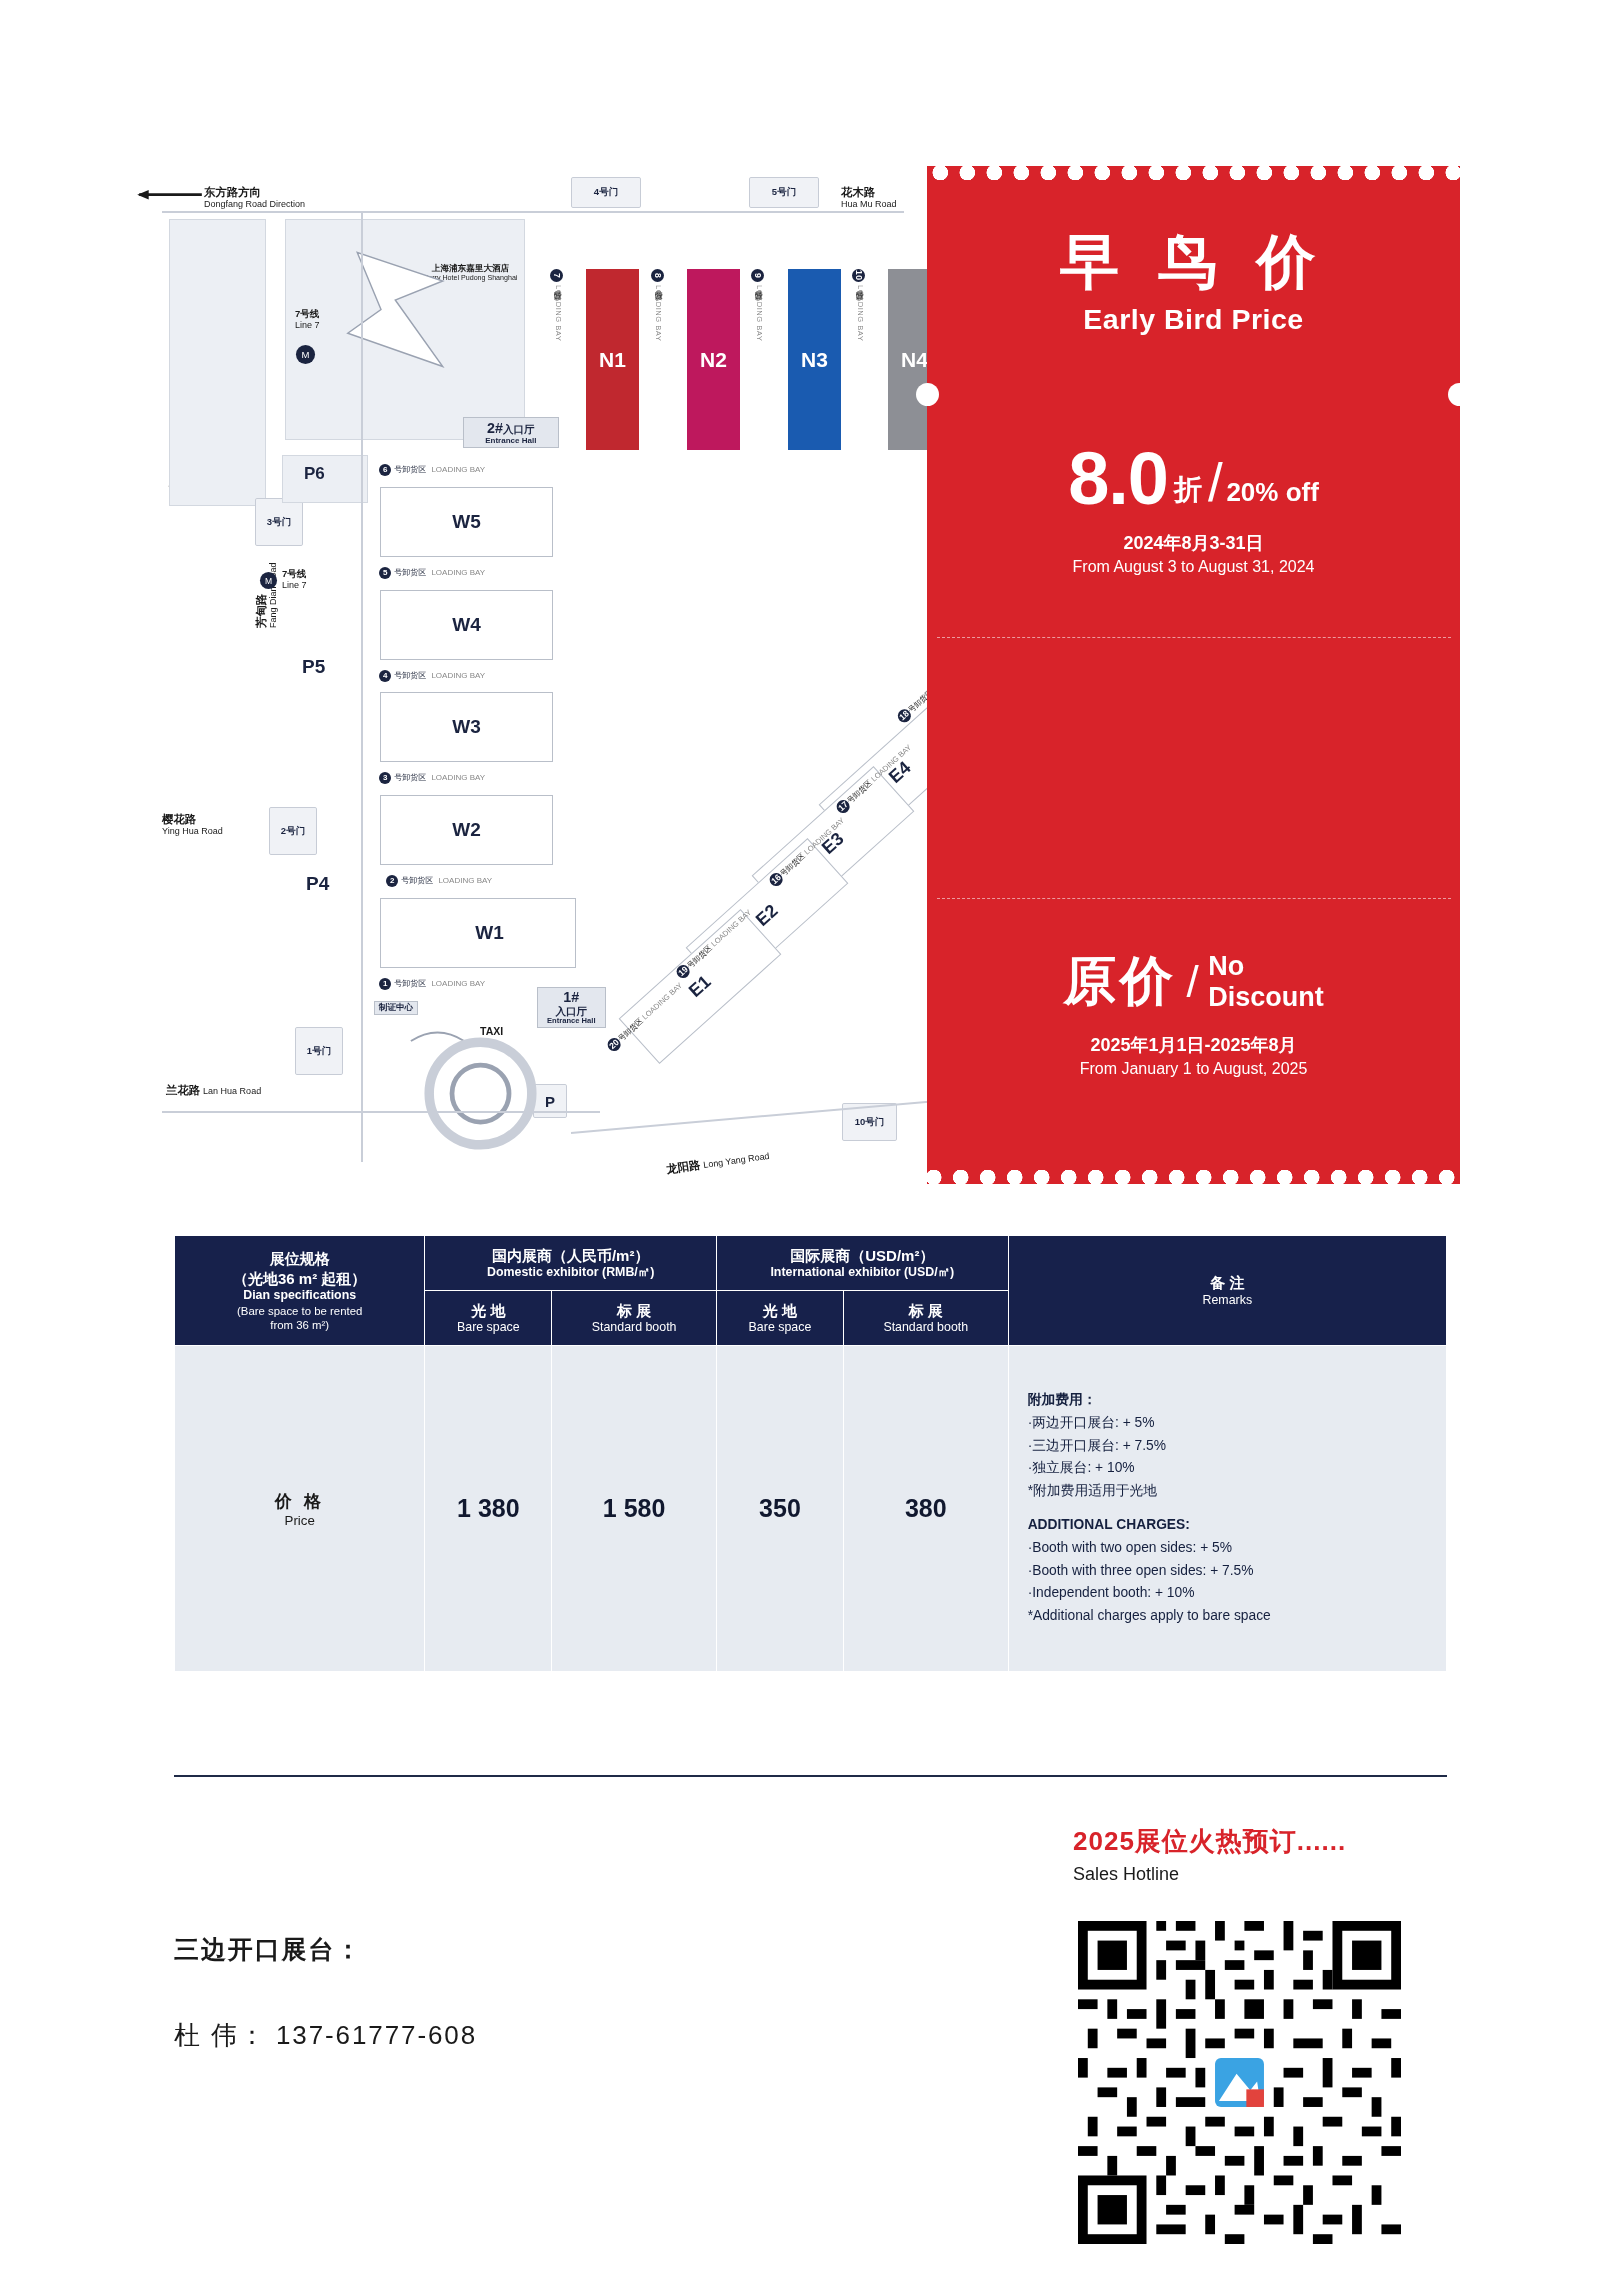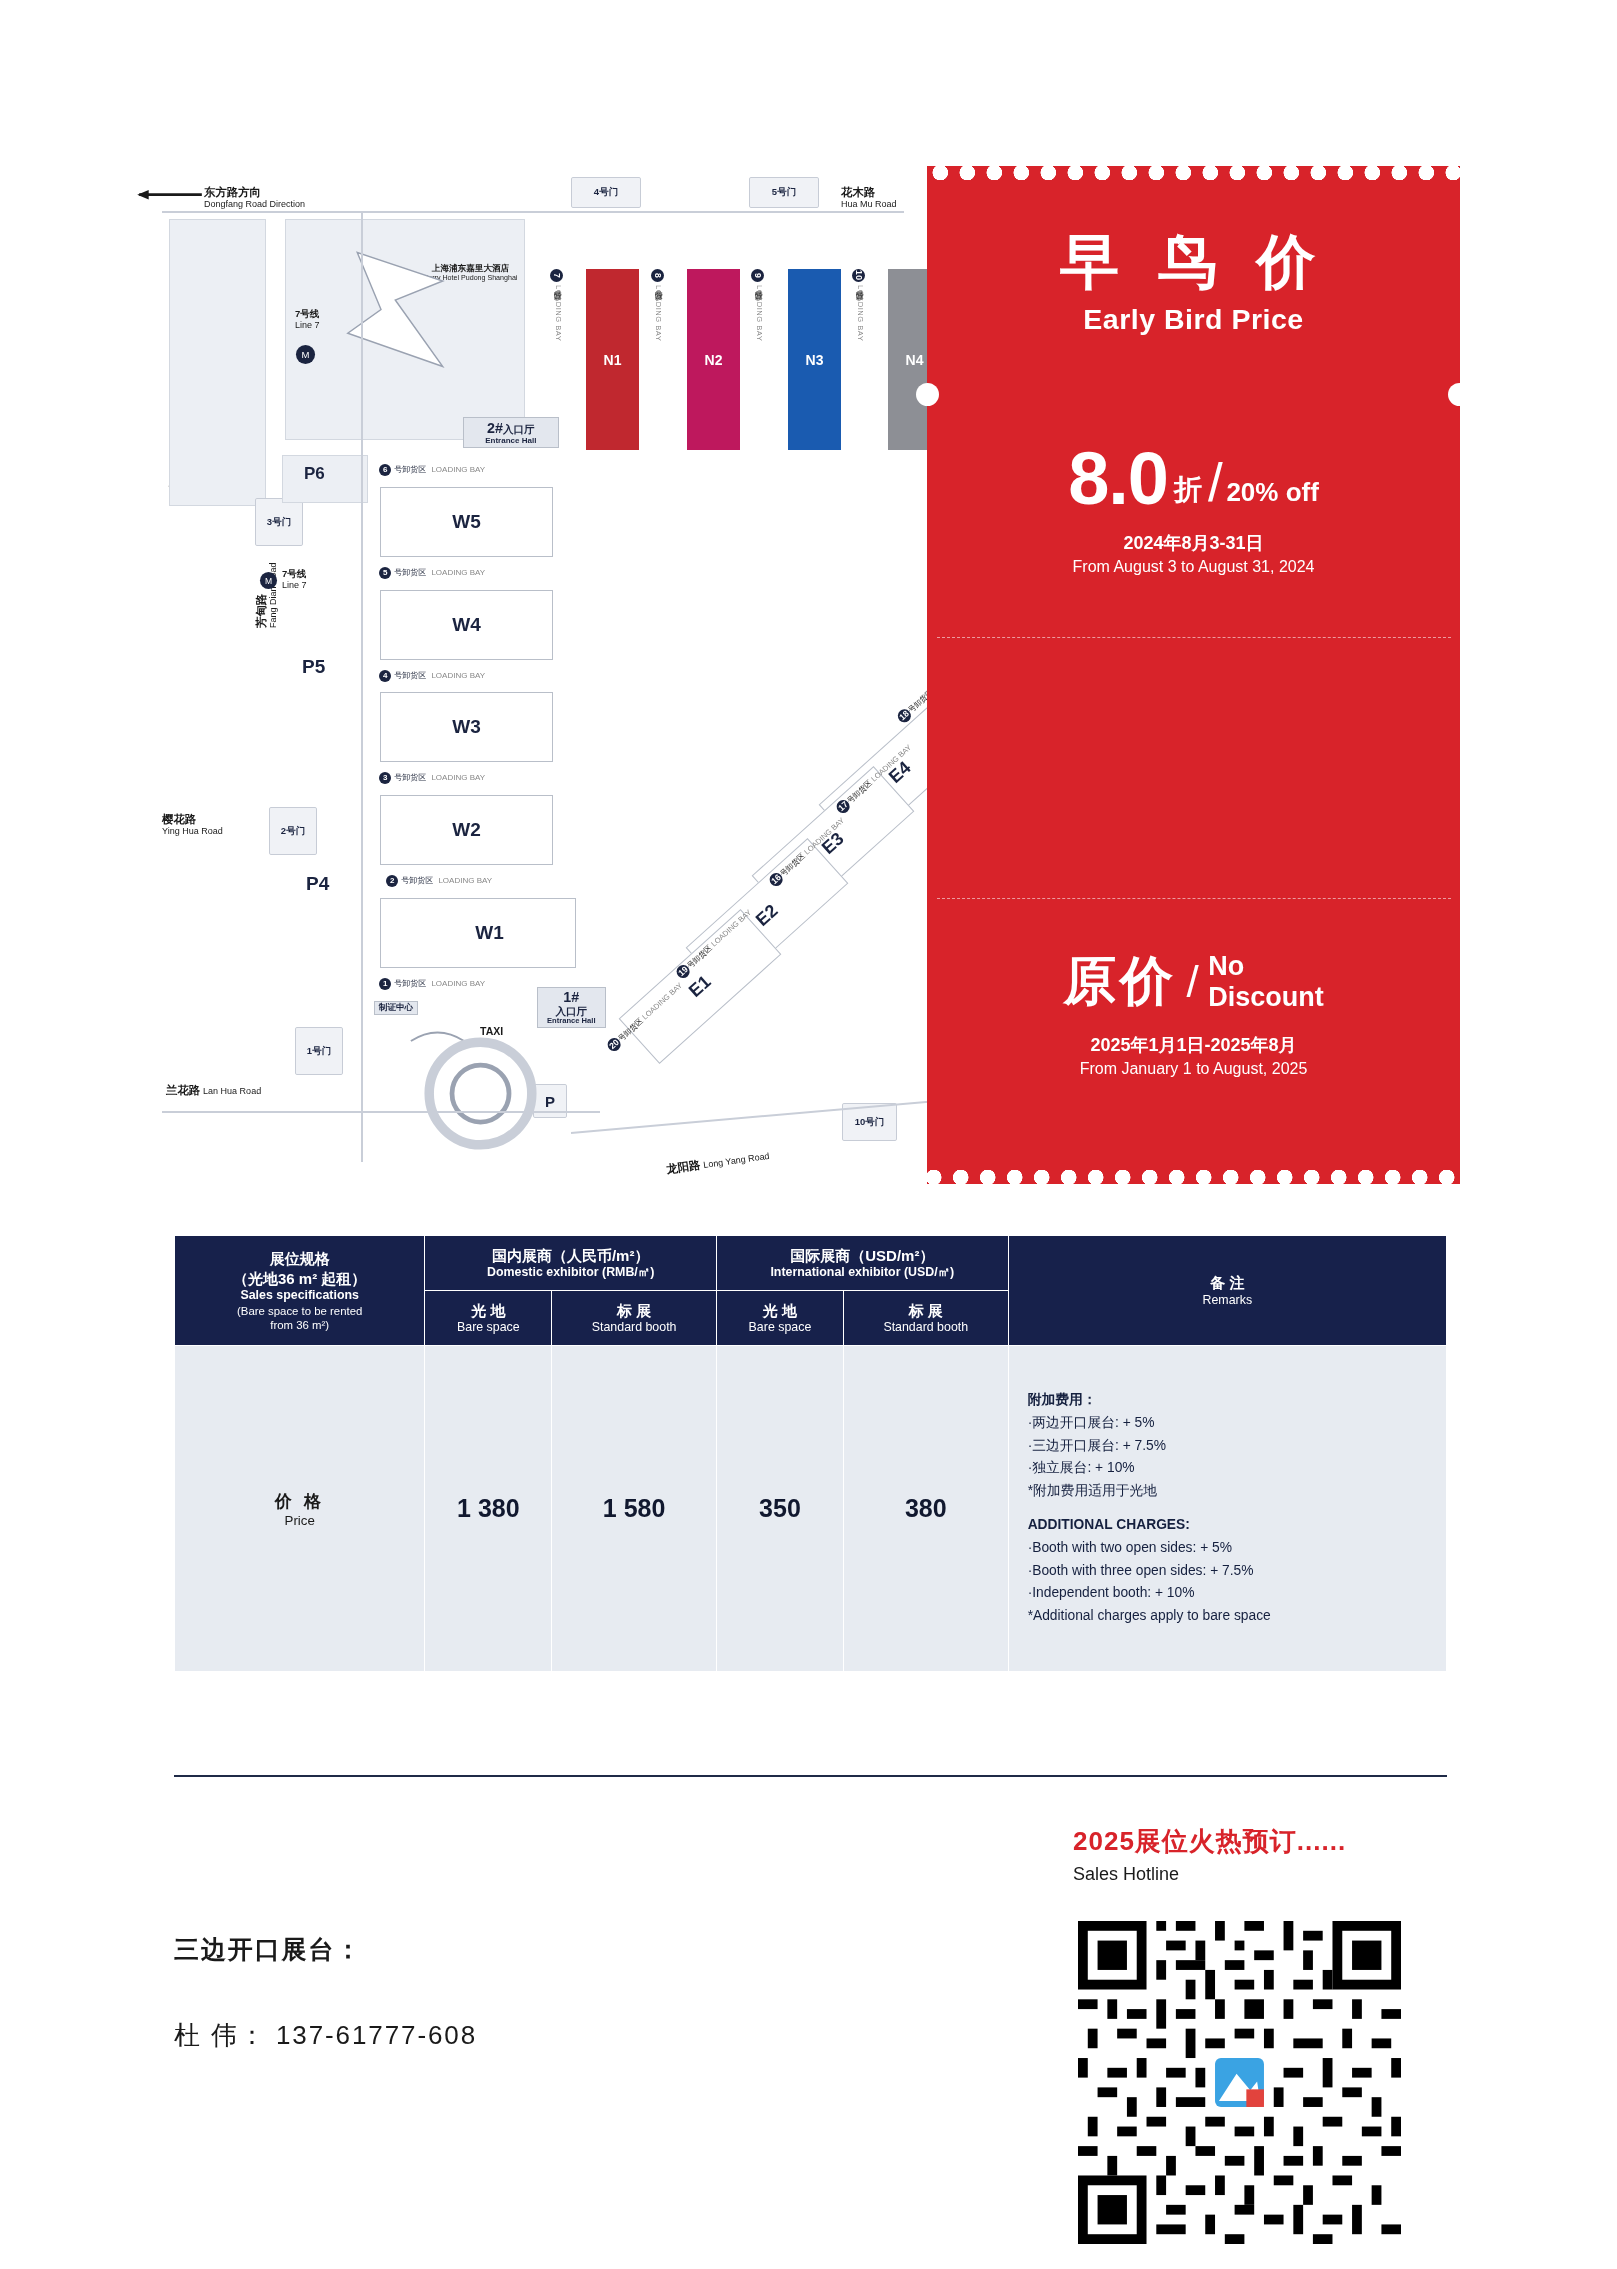--- a/index.html
+++ b/index.html
@@ -8,21 +8,21 @@
     font-family:"Liberation Sans","DejaVu Sans",sans-serif;
     position:relative;overflow:hidden;color:#1a1a1a;
   }
   
   #map-area{position:absolute;left:0;top:0;width:1618px;height:1208px;}
   .map-label{position:absolute;font-size:10.5px;color:#1a1a1a;line-height:1.15;}
   .map-label .cn{font-size:11.4px;font-weight:bold;}
   .map-label .en{font-size:9px;}
   .hall{position:absolute;border:1px solid #b9bfc9;background:#ffffff;
         display:flex;align-items:center;justify-content:center;font-weight:bold;font-size:19px;color:#1b2440;}
-  .hall.n{color:#ffffff;font-size:14px;border:none;}
+  .hall.n{color:#ffffff;font-size:21px;border:none;}
   .gate{position:absolute;background:#f0f2f6;border:1px solid #c7ccd6;border-radius:1.9px;
         display:flex;align-items:center;justify-content:center;font-size:9.5px;font-weight:bold;color:#1b2440;}
   .bay{position:absolute;font-size:8px;color:#2b3245;white-space:nowrap;}
   .bay .num{display:inline-block;width:12.4px;height:12.4px;border-radius:50%;background:#1b2440;color:#fff;
             text-align:center;line-height:12.4px;font-size:8px;font-weight:bold;margin-right:2.9px;}
   .circnum{display:inline-block;width:13.3px;height:13.3px;border-radius:50%;background:#1b2440;color:#fff;
            text-align:center;line-height:13.3px;font-size:8.6px;font-weight:bold;}
   .parking{position:absolute;font-weight:bold;font-size:19px;color:#1b2440;}
   .vbay{position:absolute;font-size:7.6px;color:#333;writing-mode:vertical-rl;letter-spacing:0.5px;}
   .greyblock{position:absolute;background:#eceff4;border:1px solid #d3d8e0;}
@@ -307,21 +307,21 @@
     <div class="d2">From January 1 to August, 2025</div>
   </div>
 </div>
 
 <table id="price-table">
   <tbody>
       <tr>
     <th class="th-dark" rowspan="2" style="width:238px;">
       <div class="cn">展位规格</div>
       <div class="cn">（光地36 m² 起租）</div>
-      <div class="en">Sales specifications</div>
+      <div class="en">Dian specifications</div>
       <div class="sm">(Bare space to be rented</div>
       <div class="sm">from 36 m²)</div>
     </th>
     <th class="th-dark" colspan="2" style="width:304px;">
       <div class="cn">国内展商（人民币/m²）</div>
       <div class="en">Domestic exhibitor (RMB/㎡)</div>
     </th>
     <th class="th-dark" colspan="2" style="width:304px;">
       <div class="cn">国际展商（USD/m²）</div>
       <div class="en">International exhibitor (USD/㎡)</div>

